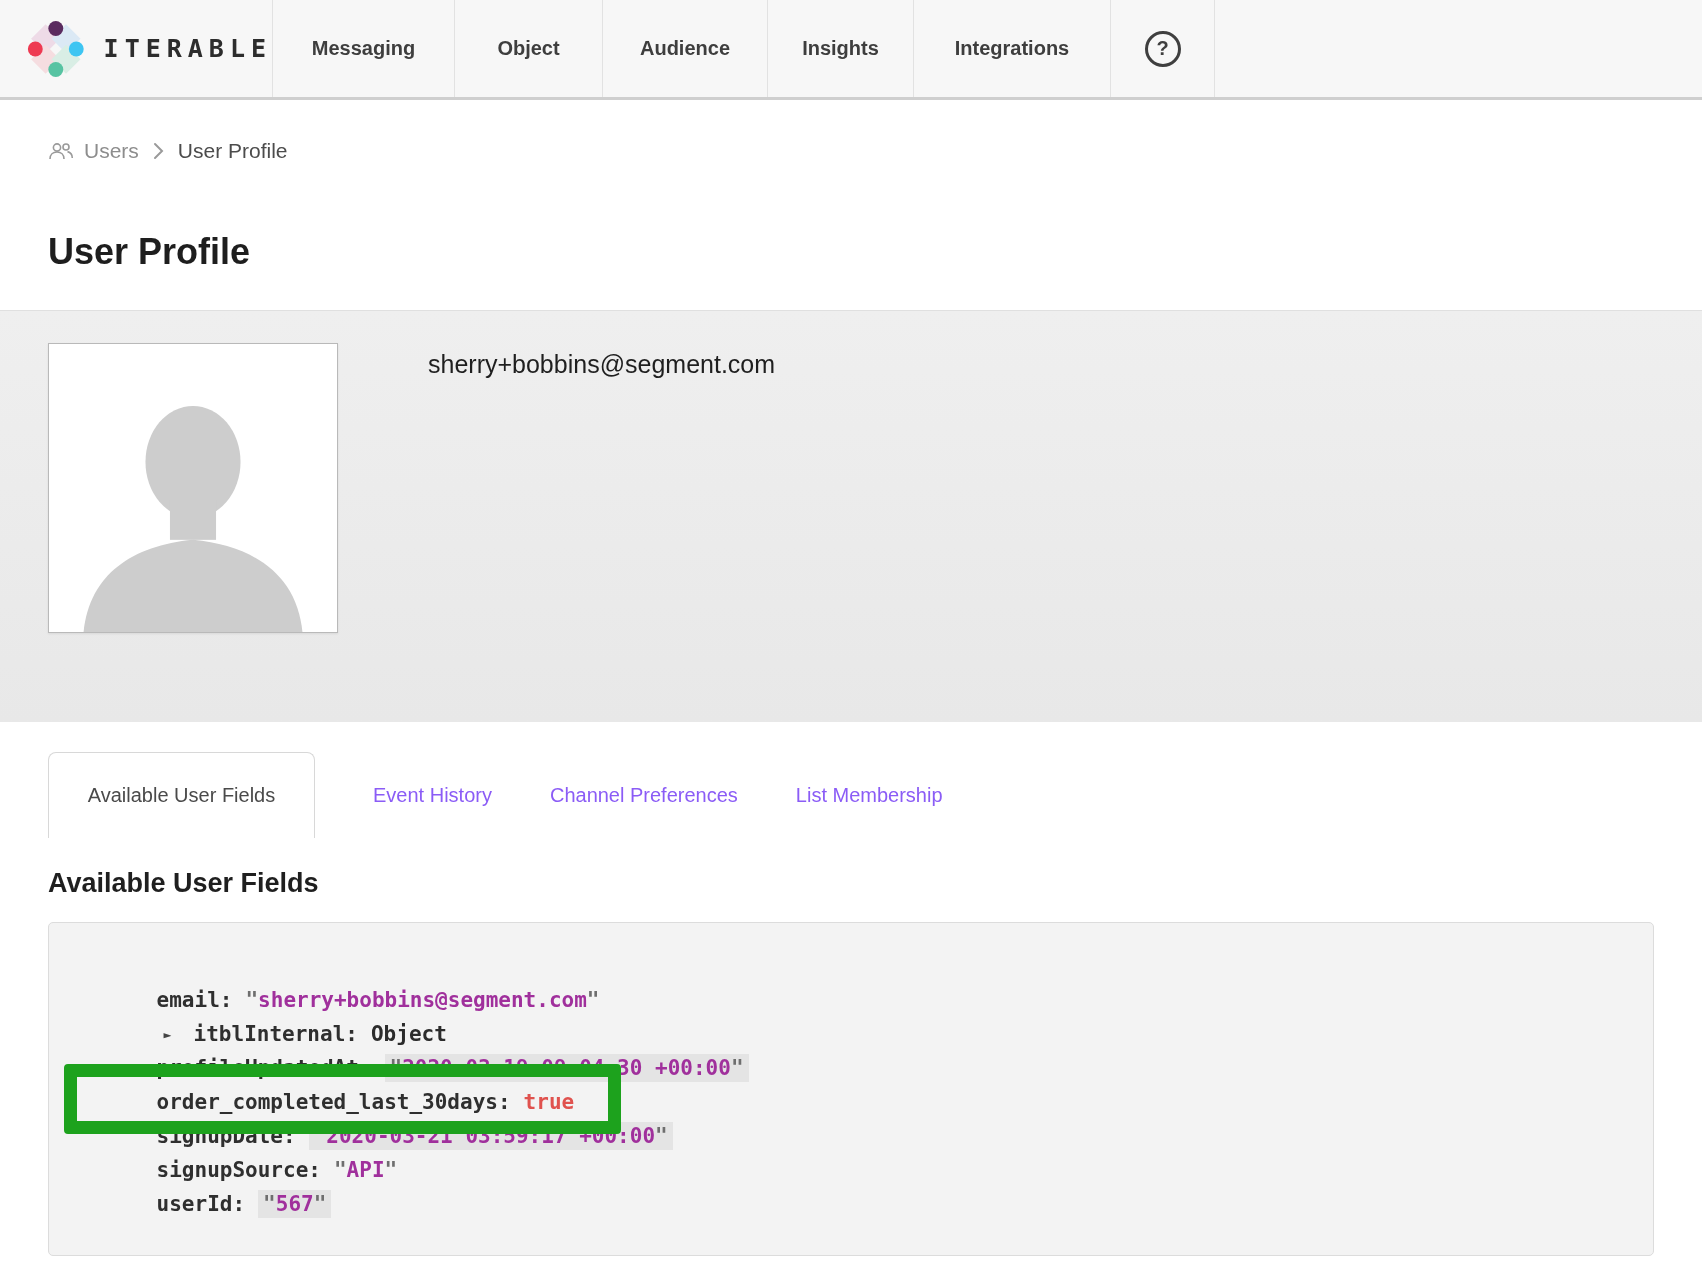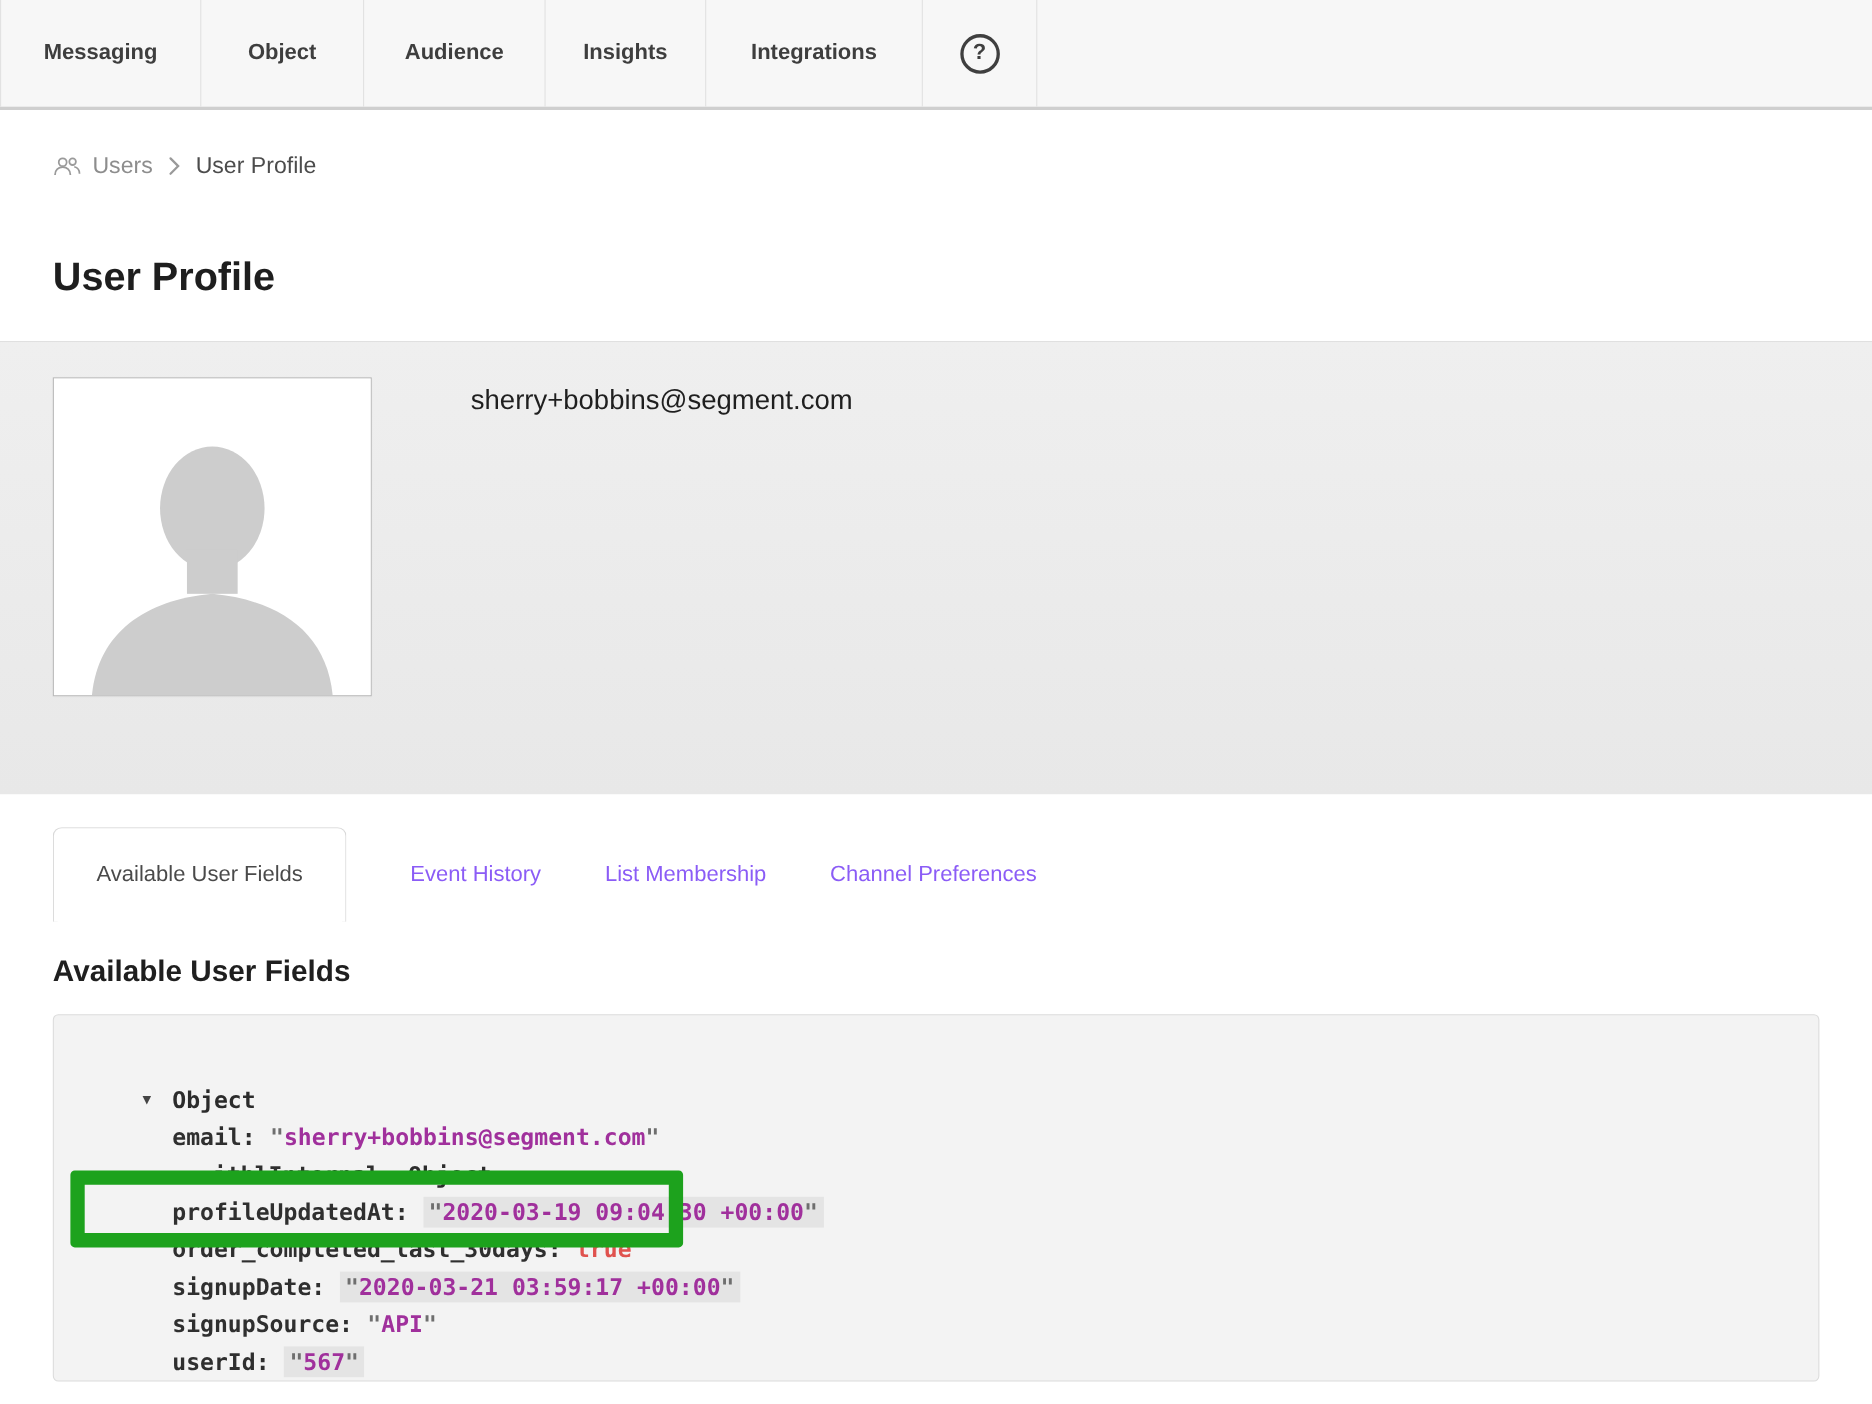--- a/index.html
+++ b/index.html
@@ -70,20 +70,33 @@
   .val .q   { color:#6e6e6e; }
   .val.hl   { background:#e4e4e4; padding:2px 5px; }
 
   .annotation-box { position:absolute; left:15px; top:141px; width:557px; height:70px;
                     border:13px solid #1da21d; border-radius:4px; pointer-events:none; }
 </style>
 </head>
 <body>
 
 <header class="topnav">
+  <div class="brand-cell">
+    <svg width="62" height="62" viewBox="0 0 64 64">
+      <rect x="-11" y="-11" width="22" height="22" transform="translate(21,21) rotate(45)" fill="#eedbe7"></rect>
+      <rect x="-11" y="-11" width="22" height="22" transform="translate(43,21) rotate(45)" fill="#dbe9f5"></rect>
+      <rect x="-11" y="-11" width="22" height="22" transform="translate(21,43) rotate(45)" fill="#f5dde0"></rect>
+      <rect x="-11" y="-11" width="22" height="22" transform="translate(43,43) rotate(45)" fill="#d9eee5"></rect>
+      <circle cx="32" cy="10" r="8" fill="#5a2b5f"></circle>
+      <circle cx="10" cy="32" r="8" fill="#ee3a52"></circle>
+      <circle cx="54" cy="32" r="8" fill="#3ec5f2"></circle>
+      <circle cx="32" cy="54" r="8" fill="#57c3a2"></circle>
+    </svg>
+    <span class="brand-word">ITERABLE</span>
+  </div>
   <div class="nav-item m1">Messaging</div>
   <div class="nav-item m2">Object</div>
   <div class="nav-item m3">Audience</div>
   <div class="nav-item m4">Insights</div>
   <div class="nav-item m5">Integrations</div>
   <div class="help-cell">
     <div class="help-circle">?</div>
   </div>
   <div class="nav-fill"></div>
 </header>
@@ -114,31 +127,28 @@
       <rect x="42" y="54" width="16" height="14" fill="#cdcdcd"></rect>
       <path d="M12 100 C14 80 29 70 50 68 C71 70 86 80 88 100 Z" fill="#cdcdcd"></path>
     </svg>
   </div>
   <div class="profile-email">sherry+bobbins@segment.com</div>
 </section>
 
 <div class="tabs">
   <div class="tab active">Available User Fields</div>
   <div class="tab plain">Event History</div>
+  <div class="tab plain">Channel Preferences</div>
   <div class="tab plain">List Membership</div>
-  <div class="tab plain">Channel Preferences</div>
 </div>
 
 <h2 class="section-heading">Available User Fields</h2>
 
 <div class="panel">
 
-  <div class="ov-row root">
-    <span class="twisty">▼</span><span class="obj">Object</span>
-  </div>
 
   <div class="ov-row lvl1">
     <span class="key">email:</span><span class="val str"><span class="q">"</span><span>sherry+bobbins@segment.com</span><span class="q">"</span></span>
   </div>
 
   <div class="ov-row itbl">
     <span class="twisty closed">►</span><span class="key">itblInternal:</span><span class="obj">Object</span>
   </div>
 
   <div class="ov-row lvl1">

